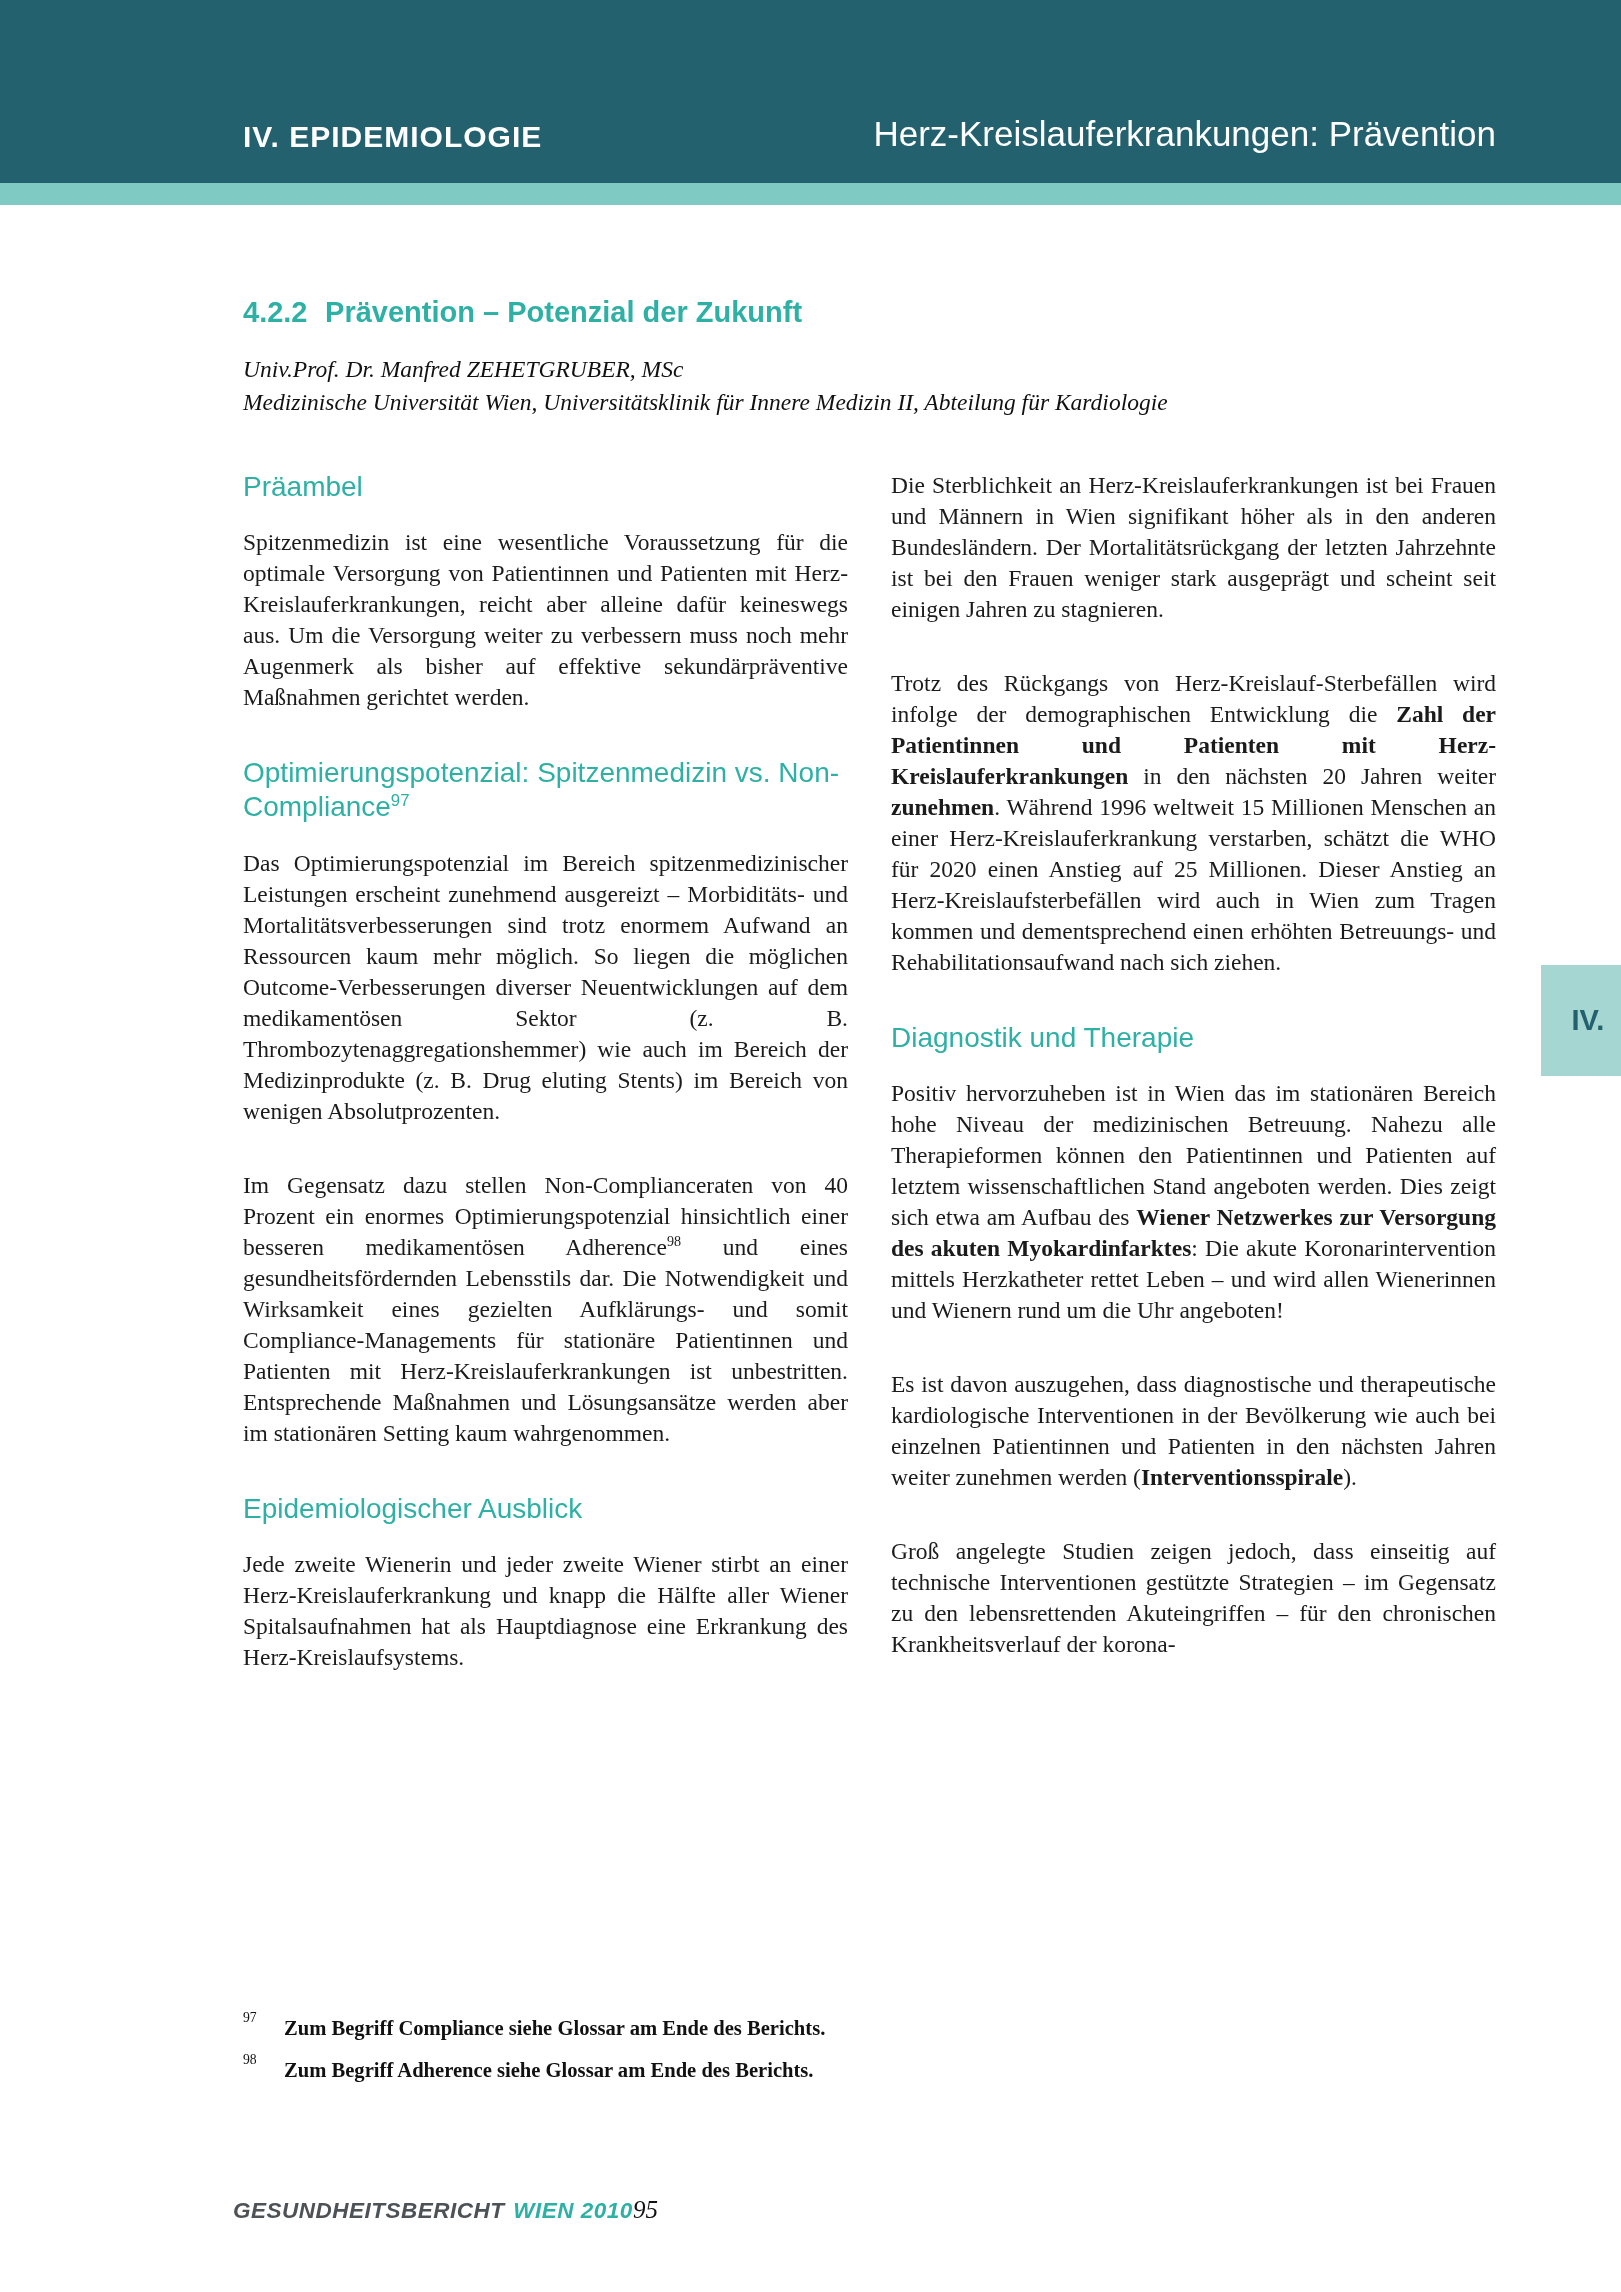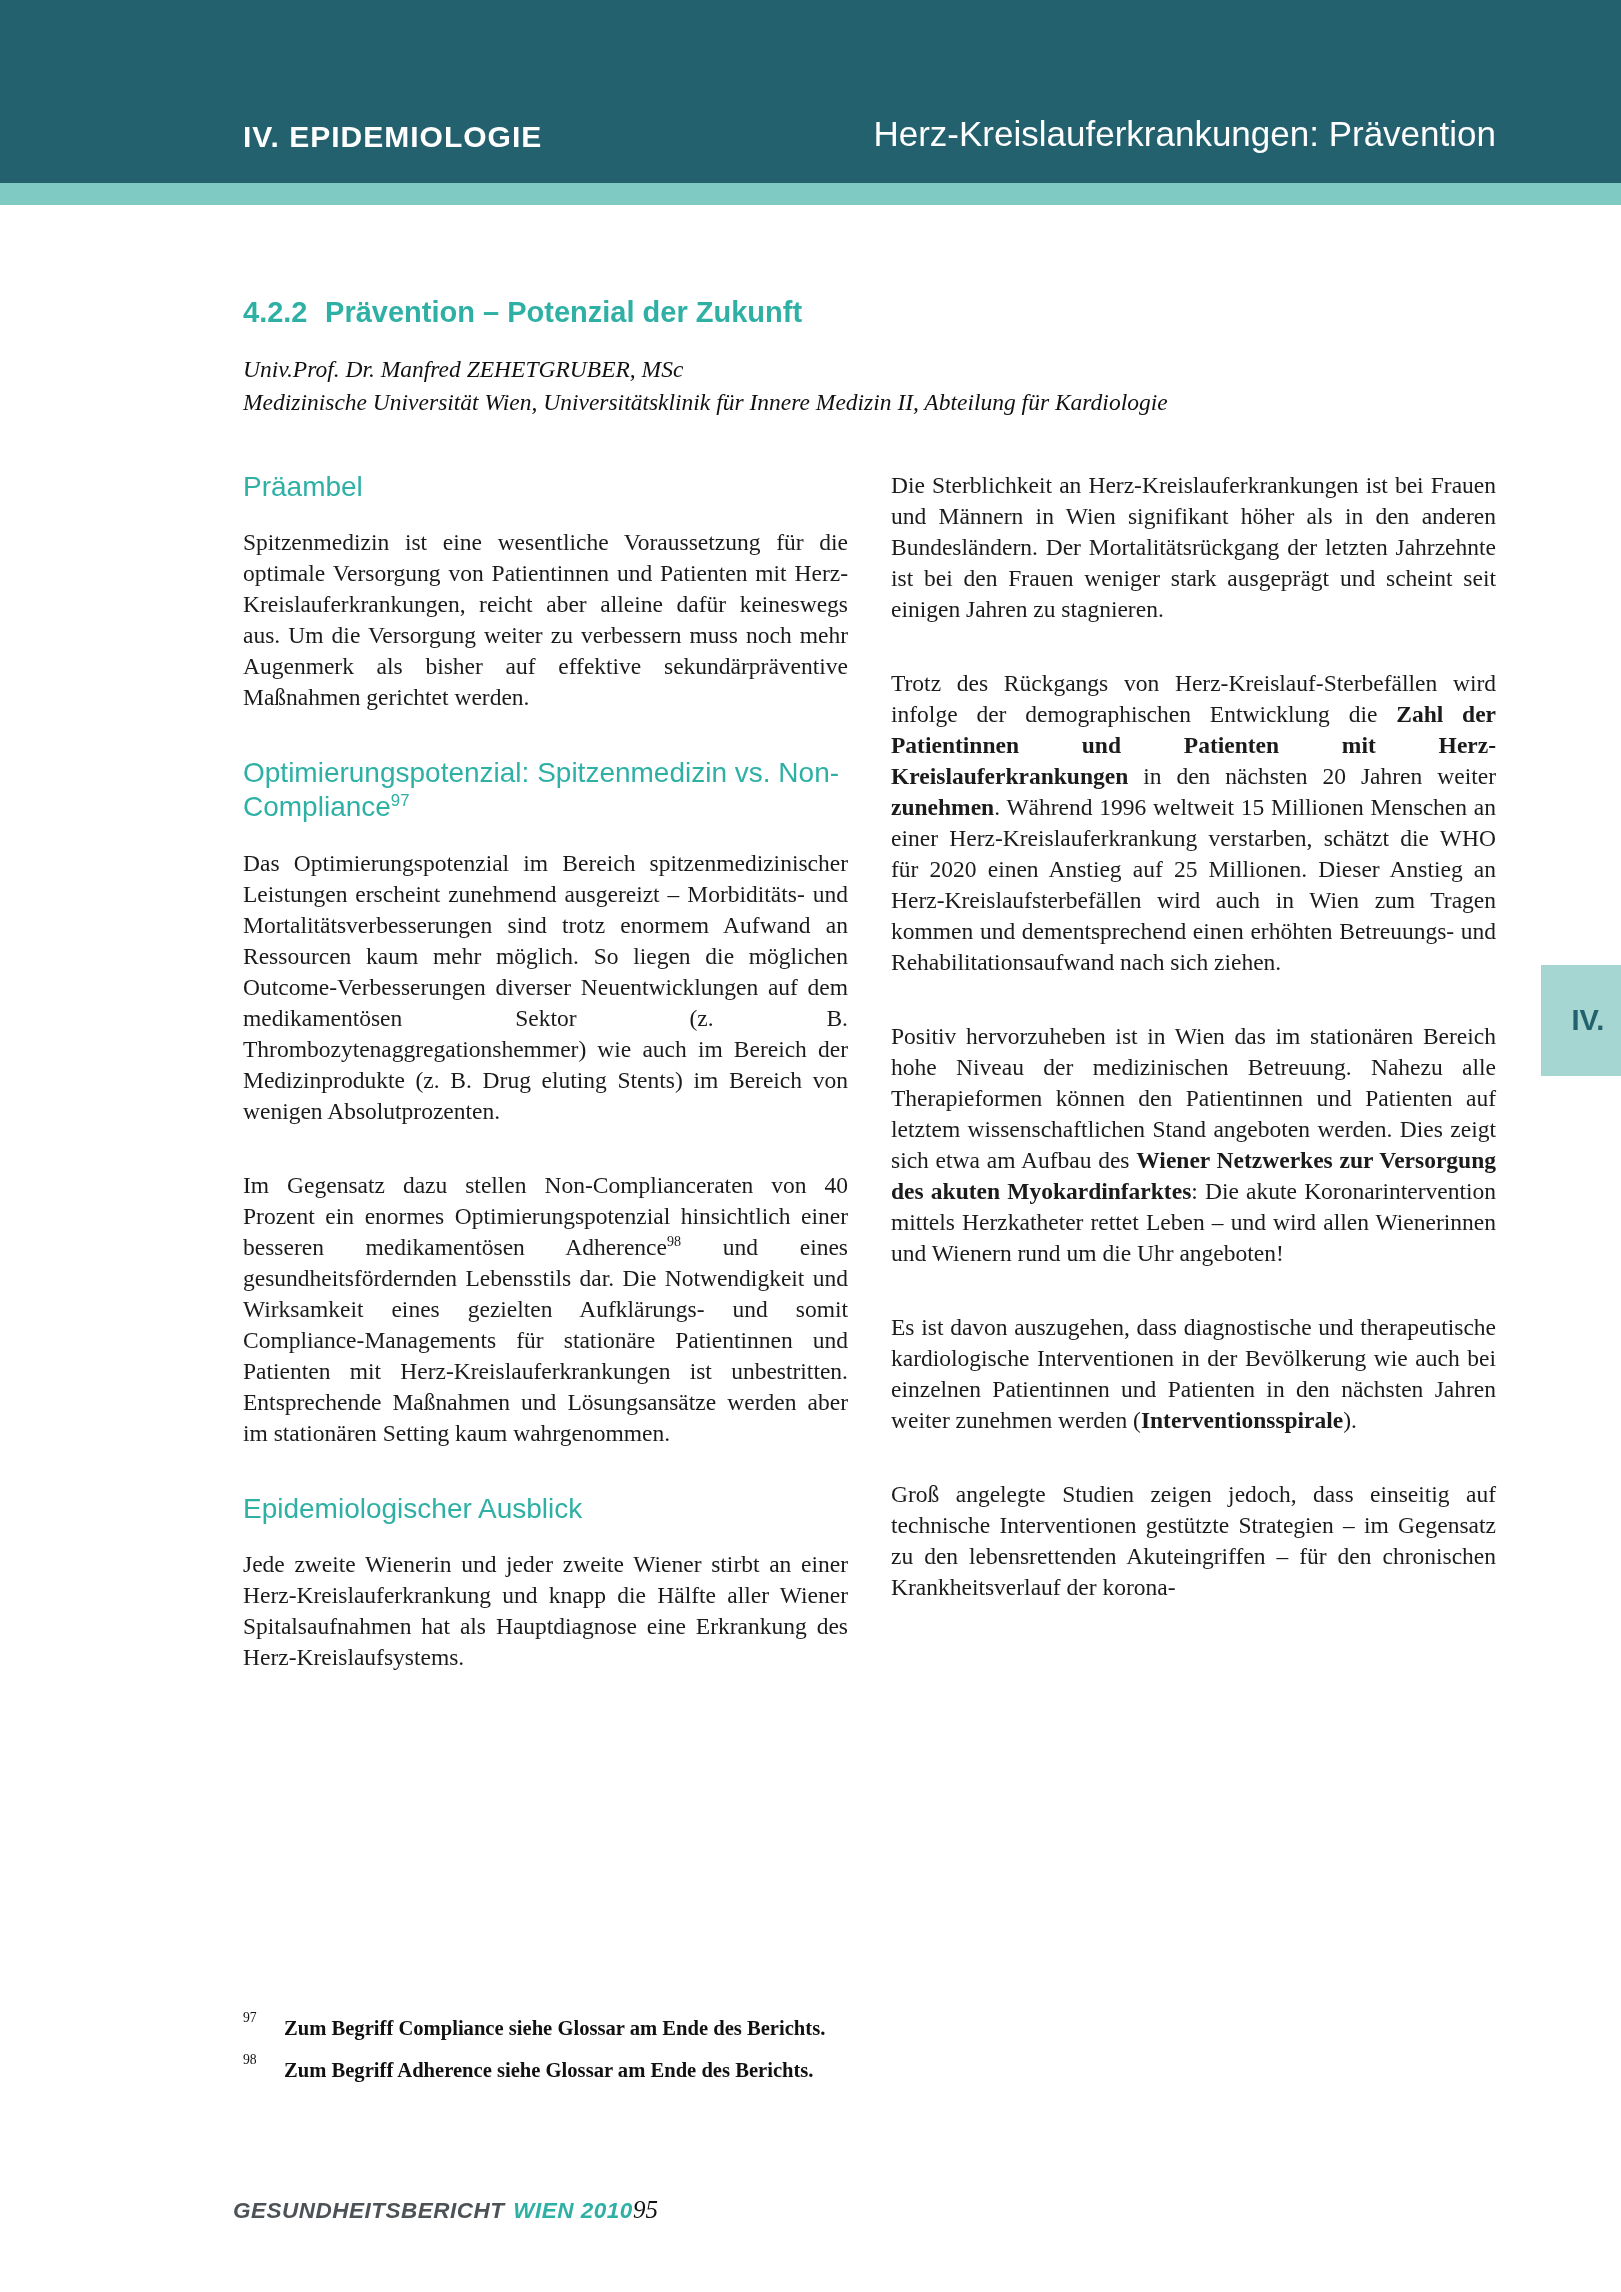--- a/index.html
+++ b/index.html
@@ -128,20 +128,21 @@
           <p class="body-para"><span>Spitzenmedizin ist eine wesentliche Voraussetzung für die optimale Versorgung von Patientinnen und Patienten mit Herz-Kreislauferkrankungen, reicht aber alleine dafür keineswegs aus. Um die Versorgung weiter zu verbessern muss noch mehr Augenmerk als bisher auf effektive sekundärpräventive Maßnahmen gerichtet werden.</span></p>
           <h3 class="col-heading"><span>Optimierungspotenzial: Spitzenmedizin vs. Non-Compliance</span><sup>97</sup></h3>
           <p class="body-para"><span>Das Optimierungspotenzial im Bereich spitzenmedizinischer Leistungen erscheint zunehmend ausgereizt – Morbiditäts- und Mortalitätsverbesserungen sind trotz enormem Aufwand an Ressourcen kaum mehr möglich. So liegen die möglichen Outcome-Verbesserungen diverser Neuentwicklungen auf dem medikamentösen Sektor (z. B. Thrombozytenaggregationshemmer) wie auch im Bereich der Medizinprodukte (z. B. Drug eluting Stents) im Bereich von wenigen Absolutprozenten.</span></p>
           <p class="body-para"><span>Im Gegensatz dazu stellen Non-Complianceraten von 40 Prozent ein enormes Optimierungspotenzial hinsichtlich einer besseren medikamentösen Adherence</span><sup>98</sup><span> und eines gesundheitsfördernden Lebensstils dar. Die Notwendigkeit und Wirksamkeit eines gezielten Aufklärungs- und somit Compliance-Managements für stationäre Patientinnen und Patienten mit Herz-Kreislauferkrankungen ist unbestritten. Entsprechende Maßnahmen und Lösungsansätze werden aber im stationären Setting kaum wahrgenommen.</span></p>
           <h3 class="col-heading"><span>Epidemiologischer Ausblick</span></h3>
           <p class="body-para"><span>Jede zweite Wienerin und jeder zweite Wiener stirbt an einer Herz-Kreislauferkrankung und knapp die Hälfte aller Wiener Spitalsaufnahmen hat als Hauptdiagnose eine Erkrankung des Herz-Kreislaufsystems.</span></p>
         </div>
       <div class="col">
           <p class="body-para"><span>Die Sterblichkeit an Herz-Kreislauferkrankungen ist bei Frauen und Männern in Wien signifikant höher als in den anderen Bundesländern. Der Mortalitätsrückgang der letzten Jahrzehnte ist bei den Frauen weniger stark ausgeprägt und scheint seit einigen Jahren zu stagnieren.</span></p>
           <p class="body-para"><span>Trotz des Rückgangs von Herz-Kreislauf-Sterbefällen wird infolge der demographischen Entwicklung die </span><b>Zahl der Patientinnen und Patienten mit Herz-Kreislauferkrankungen</b><span> in den nächsten 20 Jahren weiter </span><b>zunehmen</b><span>. Während 1996 weltweit 15 Millionen Menschen an einer Herz-Kreislauferkrankung verstarben, schätzt die WHO für 2020 einen Anstieg auf 25 Millionen. Dieser Anstieg an Herz-Kreislaufsterbefällen wird auch in Wien zum Tragen kommen und dementsprechend einen erhöhten Betreuungs- und Rehabilitationsaufwand nach sich ziehen.</span></p>
+          <h3 class="col-heading"><span>Diagnostik und Therapie</span></h3>
           <p class="body-para"><span>Positiv hervorzuheben ist in Wien das im stationären Bereich hohe Niveau der medizinischen Betreuung. Nahezu alle Therapieformen können den Patientinnen und Patienten auf letztem wissenschaftlichen Stand angeboten werden. Dies zeigt sich etwa am Aufbau des </span><b>Wiener Netzwerkes zur Versorgung des akuten Myokardinfarktes</b><span>: Die akute Koronarintervention mittels Herzkatheter rettet Leben – und wird allen Wienerinnen und Wienern rund um die Uhr angeboten!</span></p>
           <p class="body-para"><span>Es ist davon auszugehen, dass diagnostische und therapeutische kardiologische Interventionen in der Bevölkerung wie auch bei einzelnen Patientinnen und Patienten in den nächsten Jahren weiter zunehmen werden (</span><b>Interventionsspirale</b><span>).</span></p>
           <p class="body-para"><span>Groß angelegte Studien zeigen jedoch, dass einseitig auf technische Interventionen gestützte Strategien – im Gegensatz zu den lebensrettenden Akuteingriffen – für den chronischen Krankheitsverlauf der korona-</span></p>
         </div>
     </div>
   </main>
 
   <div class="footnotes">
       <div class="footnote-row">
         <span class="footnote-num">97</span>

